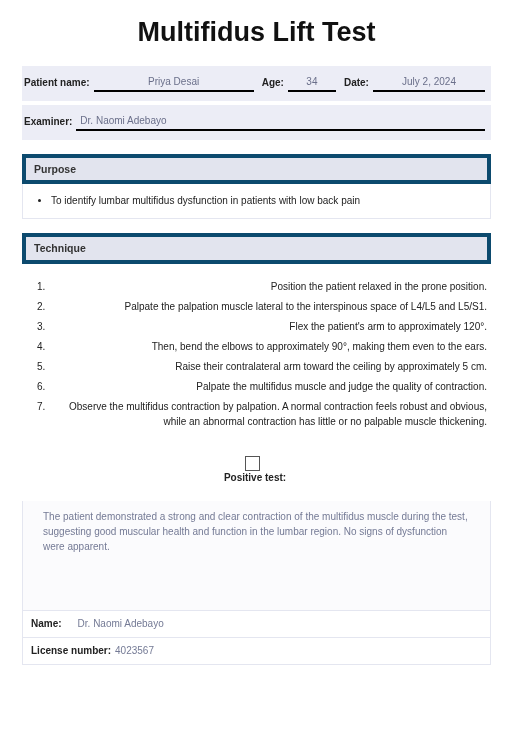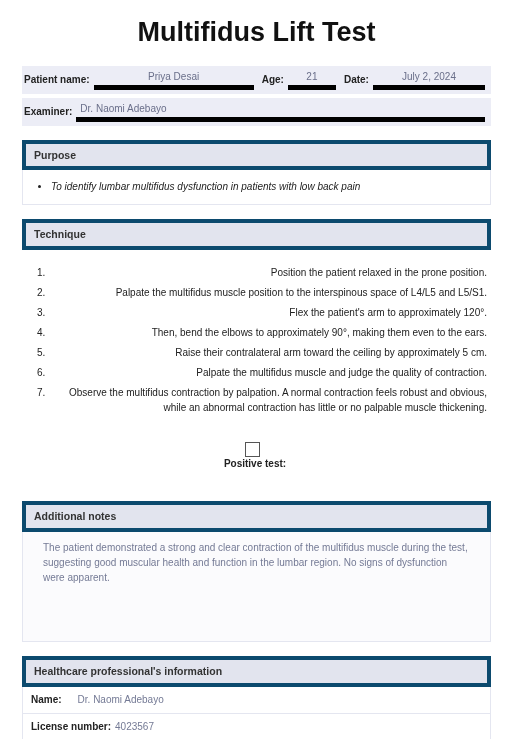--- a/index.html
+++ b/index.html
@@ -20,33 +20,33 @@
     font-size: 27px;
     font-weight: bold;
     color: #111;
     margin-bottom: 14px;
   }
   .header-row {
     display: flex;
     align-items: center;
     background: #ecedf6;
     margin-bottom: 4px;
-    height: 28px;
+    height: 35px;
     font-size: 10px;
   }
   .header-row .lbl {
     font-weight: bold;
     padding: 0 4px 0 2px;
     white-space: nowrap;
   }
   .header-row .val {
     color: #6a6f8a;
     text-align: center;
     flex: 1;
-    border-bottom: 5px solid #000000;
+    border-bottom: 2px solid #000000;
     margin-right: 6px;
     padding-bottom: 1px;
   }
   .section-header {
     background: #e2e4ee;
     border: 4px solid #0c4a6e;
     padding: 4px 8px;
     font-weight: bold;
     font-size: 10.5px;
     color: #333;
@@ -56,21 +56,21 @@
     border: 1px solid #e4e6f0;
     border-top: none;
     padding: 8px 10px;
     background: #fff;
   }
   .bullets {
     list-style: disc;
     padding-left: 18px;
     font-size: 10px;
   }
-  .bullets li { margin: 2px 0; font-style: italic; }
+  .bullets li { margin: 2px 0; }
   .steps {
     list-style: decimal;
     padding-left: 22px;
     font-size: 10px;
   }
   .steps li { margin: 5px 0; line-height: 1.5; text-align: right; }
   .interp-row {
     display: flex;
     align-items: center;
     margin: 6px 0;
@@ -120,60 +120,58 @@
 </head>
 <body>
 
 <div class="page">
   <h1 class="title">Multifidus Lift Test</h1>
 
   <div class="header-row">
     <span class="lbl">Patient name:</span>
     <span class="val" style="flex:2">Priya Desai</span>
     <span class="lbl">Age:</span>
-    <span class="val" style="flex:0.6">21</span>
+    <span class="val" style="flex:0.6">34</span>
     <span class="lbl">Date:</span>
     <span class="val" style="flex:1.4">July 2, 2024</span>
   </div>
   <div class="header-row">
     <span class="lbl">Examiner:</span>
     <span class="val" style="text-align:left;padding-left:4px">Dr. Naomi Adebayo</span>
   </div>
 
   <div class="section-header">Purpose</div>
   <div class="section-body">
     <ul class="bullets">
       <li>To identify lumbar multifidus dysfunction in patients with low back pain</li>
     </ul>
   </div>
 
   <div class="section-header">Technique</div>
   <div class="section-body" style="border:none;padding:10px 4px 6px 4px">
     <ol class="steps">
       <li>Position the patient relaxed in the prone position.</li>
-      <li>Palpate the multifidus muscle position to the interspinous space of L4/L5 and L5/S1.</li>
+      <li>Palpate the palpation muscle lateral to the interspinous space of L4/L5 and L5/S1.</li>
       <li>Flex the patient's arm to approximately 120°.</li>
       <li>Then, bend the elbows to approximately 90°, making them even to the ears.</li>
       <li>Raise their contralateral arm toward the ceiling by approximately 5 cm.</li>
       <li>Palpate the multifidus muscle and judge the quality of contraction.</li>
       <li>Observe the multifidus contraction by palpation. A normal contraction feels robust and obvious, while an abnormal contraction has little or no palpable muscle thickening.</li>
     </ol>
   </div>
 
   <div class="section-body" style="border:none;padding:10px 4px">
     <div class="interp-row">
       <span class="checkbox"></span>
       <span class="strong">Positive test:</span>
     </div>
   </div>
 
-  <div class="section-header">Additional notes</div>
   <div class="notes-box">The patient demonstrated a strong and clear contraction of the multifidus muscle during the test, suggesting good muscular health and function in the lumbar region. No signs of dysfunction were apparent.</div>
 
-  <div class="section-header">Healthcare professional's information</div>
   <div class="hp-table">
     <div class="hp-row">
       <span class="k">Name:</span>
       <span class="v">Dr. Naomi Adebayo</span>
     </div>
     <div class="hp-row">
       <span class="k">License number:</span>
       <span class="v">4023567</span>
     </div>
 

